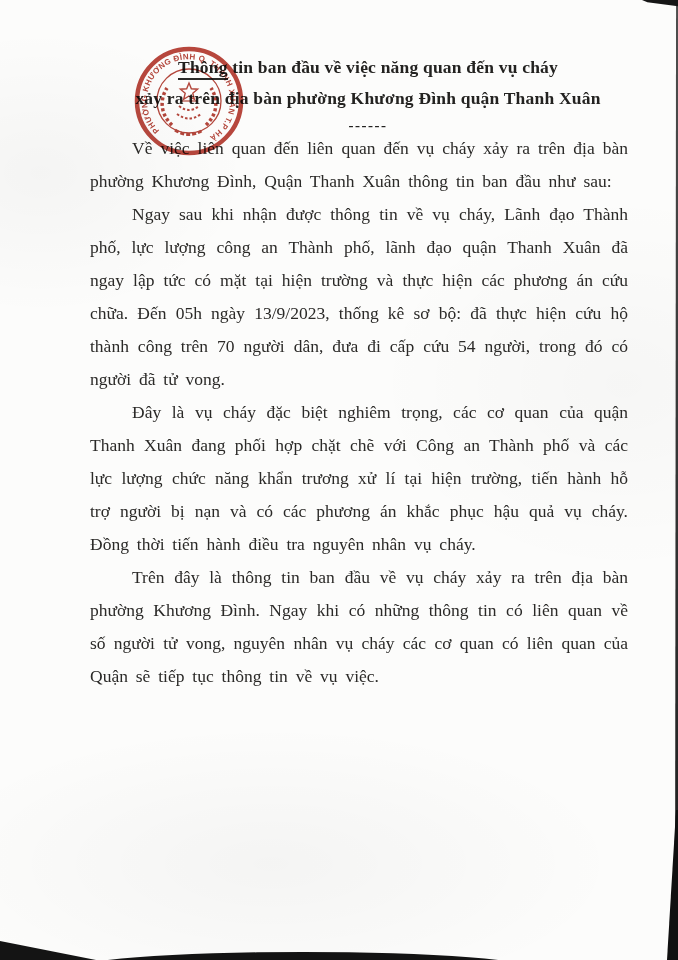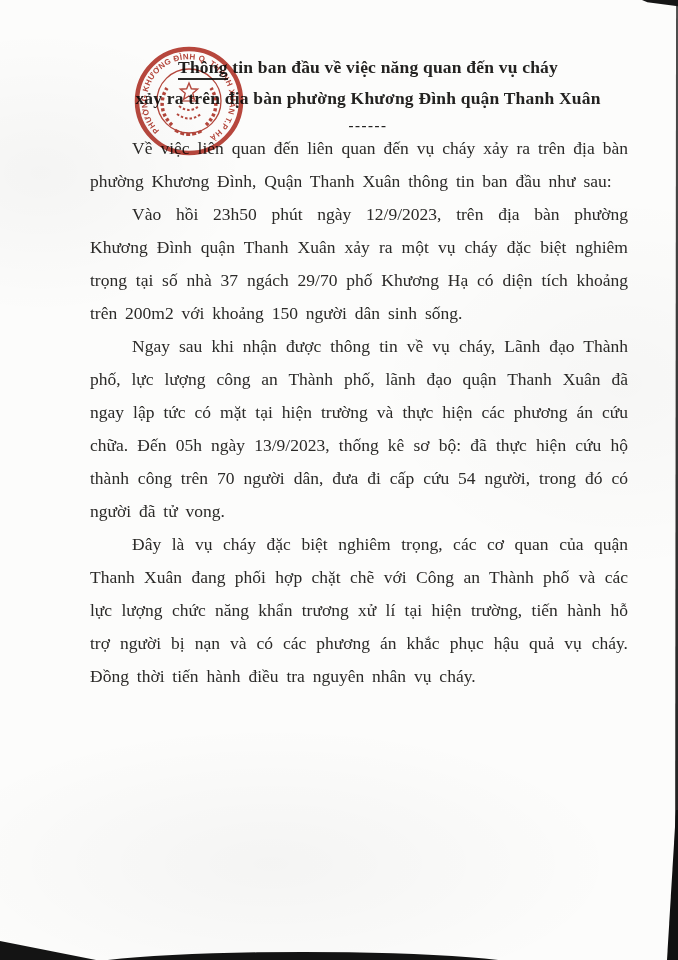--- a/index.html
+++ b/index.html
@@ -107,23 +107,23 @@
   <div class="doc">
 
     <div class="title-block">
       <div><span class="title-underline">Thông</span><span> tin ban đầu về việc năng quan đến vụ cháy</span></div>
       <div>xảy ra trên địa bàn phường Khương Đình quận Thanh Xuân</div>
       <div class="separator">------</div>
     </div>
 
     <div class="body-text">
       <p>Về việc liên quan đến liên quan đến vụ cháy xảy ra trên địa bàn phường Khương Đình, Quận Thanh Xuân thông tin ban đầu như sau:</p>
-      <p>Vào hồi 23h50 phút ngày 12/9/2023, trên địa bàn phường Khương Đình quận Thanh Xuân xảy ra một vụ cháy đặc biệt nghiêm trọng tại số nhà 37 ngách 29/70 phố Khương Hạ có diện tích khoảng trên 200m2 với khoảng 150 người dân sinh sống.</p>
       <p>Ngay sau khi nhận được thông tin về vụ cháy, Lãnh đạo Thành phố, lực lượng công an Thành phố, lãnh đạo quận Thanh Xuân đã ngay lập tức có mặt tại hiện trường và thực hiện các phương án cứu chữa. Đến 05h ngày 13/9/2023, thống kê sơ bộ: đã thực hiện cứu hộ thành công trên 70 người dân, đưa đi cấp cứu 54 người, trong đó có người đã tử vong.</p>
       <p>Đây là vụ cháy đặc biệt nghiêm trọng, các cơ quan của quận Thanh Xuân đang phối hợp chặt chẽ với Công an Thành phố và các lực lượng chức năng khẩn trương xử lí tại hiện trường, tiến hành hỗ trợ người bị nạn và có các phương án khắc phục hậu quả vụ cháy. Đồng thời tiến hành điều tra nguyên nhân vụ cháy.</p>
+      <p>Trên đây là thông tin ban đầu về vụ cháy xảy ra trên địa bàn phường Khương Đình. Ngay khi có những thông tin có liên quan về số người tử vong, nguyên nhân vụ cháy các cơ quan có liên quan của Quận sẽ tiếp tục thông tin về vụ việc.</p>
     </div>
 
   </div>
 
   <svg class="stamp" viewBox="0 0 112 116">
     <g fill="none" stroke="#b23429" stroke-width="4.5">
       <circle cx="56" cy="57" r="52"></circle>
     </g>
     <g fill="none" stroke="#ad3226" stroke-width="1.3">
       <circle cx="56" cy="57" r="32"></circle>

